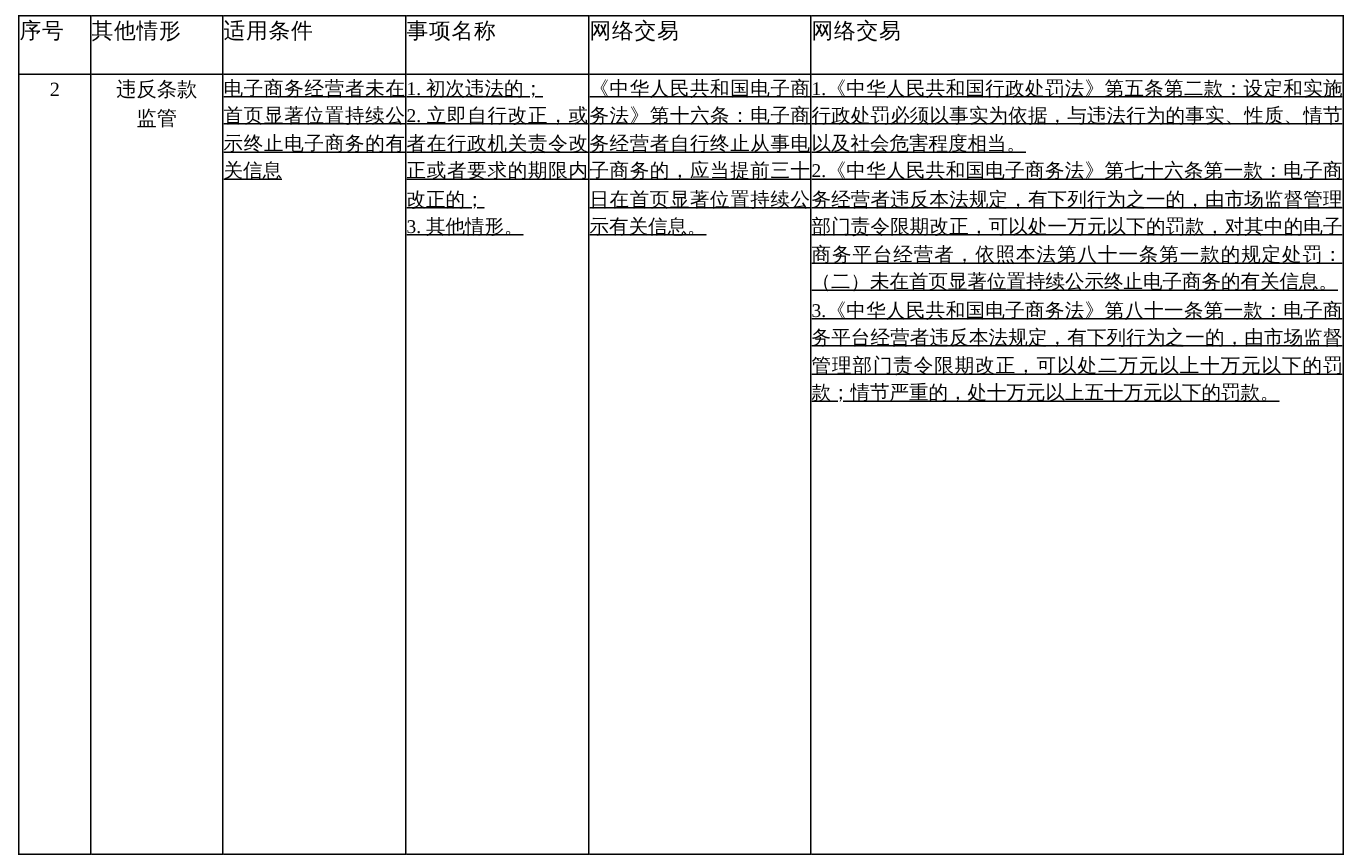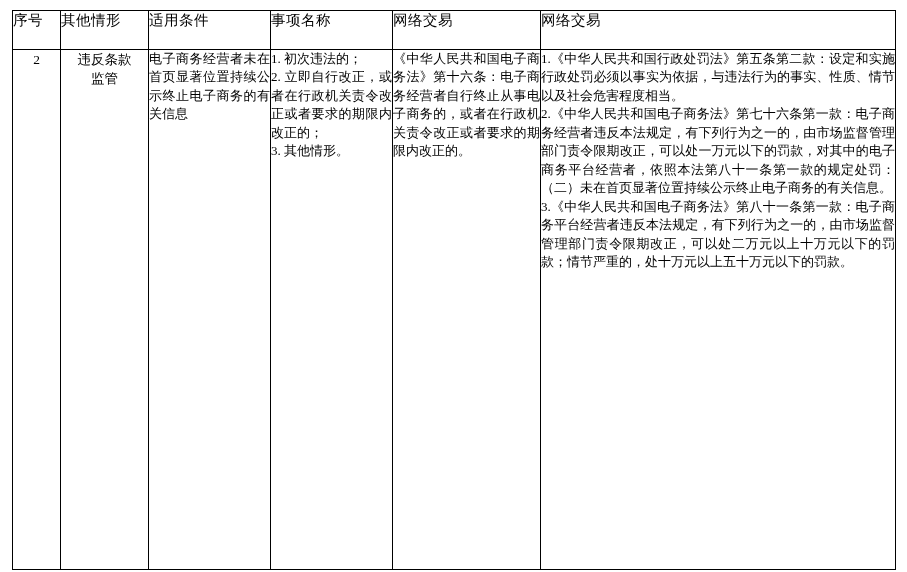--- a/index.html
+++ b/index.html
@@ -48,20 +48,21 @@
     text-align: justify;
     text-justify: inter-ideograph;
   }
   td.center-mid {
     text-align: center;
     vertical-align: middle;
     font-size: 13.5px;
   }
   td.mid {
     vertical-align: middle;
+    text-decoration: underline;
   }
   .col-seq { width: 48px; }
   .col-type { width: 88px; }
   .col-name { width: 122px; }
   .col-cond { width: 122px; }
   .col-viol { width: 148px; }
   .col-basis { width: 355px; }
 
   .body-row { height: 520px; }
   .basis-text {
@@ -101,20 +102,20 @@
     </thead>
     <tbody>
       <tr class="body-row">
         <td class="cell center-mid">2</td>
         <td class="cell center-mid type-text">违反条款
 监管</td>
         <td class="cell mid">电子商务经营者未在首页显著位置持续公示终止电子商务的有关信息</td>
         <td class="cell mid linebreak-block">1. 初次违法的；
 2. 立即自行改正，或者在行政机关责令改正或者要求的期限内改正的；
 3. 其他情形。</td>
-        <td class="cell mid">《中华人民共和国电子商务法》第十六条：电子商务经营者自行终止从事电子商务的，或者在行政机关责令改正或者要求的期限内改正的。</td>
+        <td class="cell mid">《中华人民共和国电子商务法》第十六条：电子商务经营者自行终止从事电子商务的，应当提前三十日在首页显著位置持续公示有关信息。</td>
         <td class="cell mid basis-text linebreak-block">1.《中华人民共和国行政处罚法》第五条第二款：设定和实施行政处罚必须以事实为依据，与违法行为的事实、性质、情节以及社会危害程度相当。
 2.《中华人民共和国电子商务法》第七十六条第一款：电子商务经营者违反本法规定，有下列行为之一的，由市场监督管理部门责令限期改正，可以处一万元以下的罚款，对其中的电子商务平台经营者，依照本法第八十一条第一款的规定处罚：（二）未在首页显著位置持续公示终止电子商务的有关信息。
 3.《中华人民共和国电子商务法》第八十一条第一款：电子商务平台经营者违反本法规定，有下列行为之一的，由市场监督管理部门责令限期改正，可以处二万元以上十万元以下的罚款；情节严重的，处十万元以上五十万元以下的罚款。</td>
       </tr>
     </tbody>
   </table>
 </div>
 
 </body></html>

